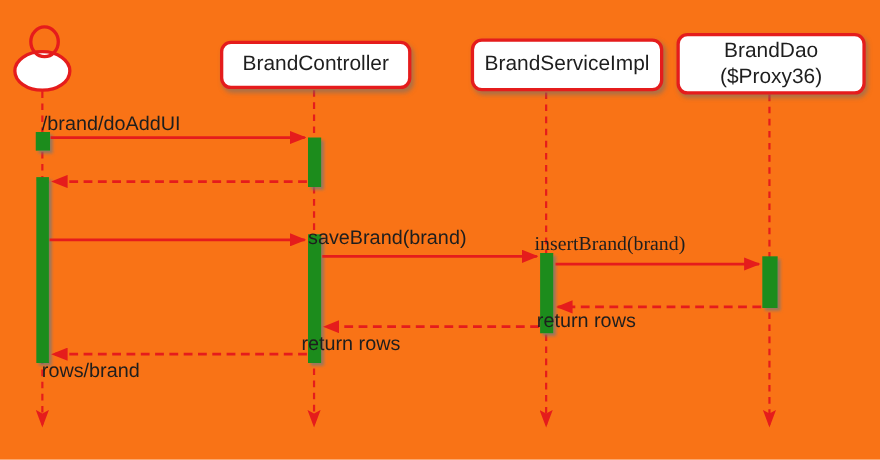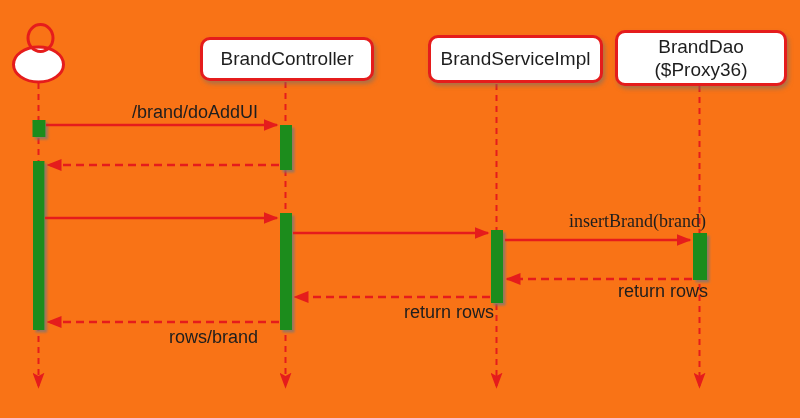--- a/index.html
+++ b/index.html
@@ -32,21 +32,21 @@
     display: flex;
     flex-direction: column;
     align-items: center;
     justify-content: center;
     line-height: 1.22;
     text-align: center;
   }
   .msg-label {
     position: absolute;
     width: 220px;
-    text-align: right;
+    text-align: left;
     color: #1e1e1e;
     font-size: 18px;
     white-space: nowrap;
   }
 </style>
 </head>
 <body>
 
 <div id="stage">
 
@@ -97,18 +97,19 @@
   </div>
   <div class="participant-box" style="left:412px; top:35px; width:175px; height:48px;margin-left:16px;">
     <div>BrandServiceImpl</div>
   </div>
   <div class="participant-box" style="left:615px; top:30px; width:172px; height:56px;">
     <div>BrandDao</div>
     <div>($Proxy36)</div>
   </div>
 
   <div class="msg-label" style="left:38px;  top:102px;">/brand/doAddUI</div>
+  <div class="msg-label" style="left:280px; top:206px;">saveBrand(brand)</div>
   <div class="msg-label" style="left:486px; top:211px;font-family:Liberation Serif, serif;">insertBrand(brand)</div>
   <div class="msg-label" style="left:488px; top:281px;">return rows</div>
   <div class="msg-label" style="left:274px; top:302px;">return rows</div>
   <div class="msg-label" style="left:38px;  top:327px;">rows/brand</div>
 
 </div>
 
 </body></html>

